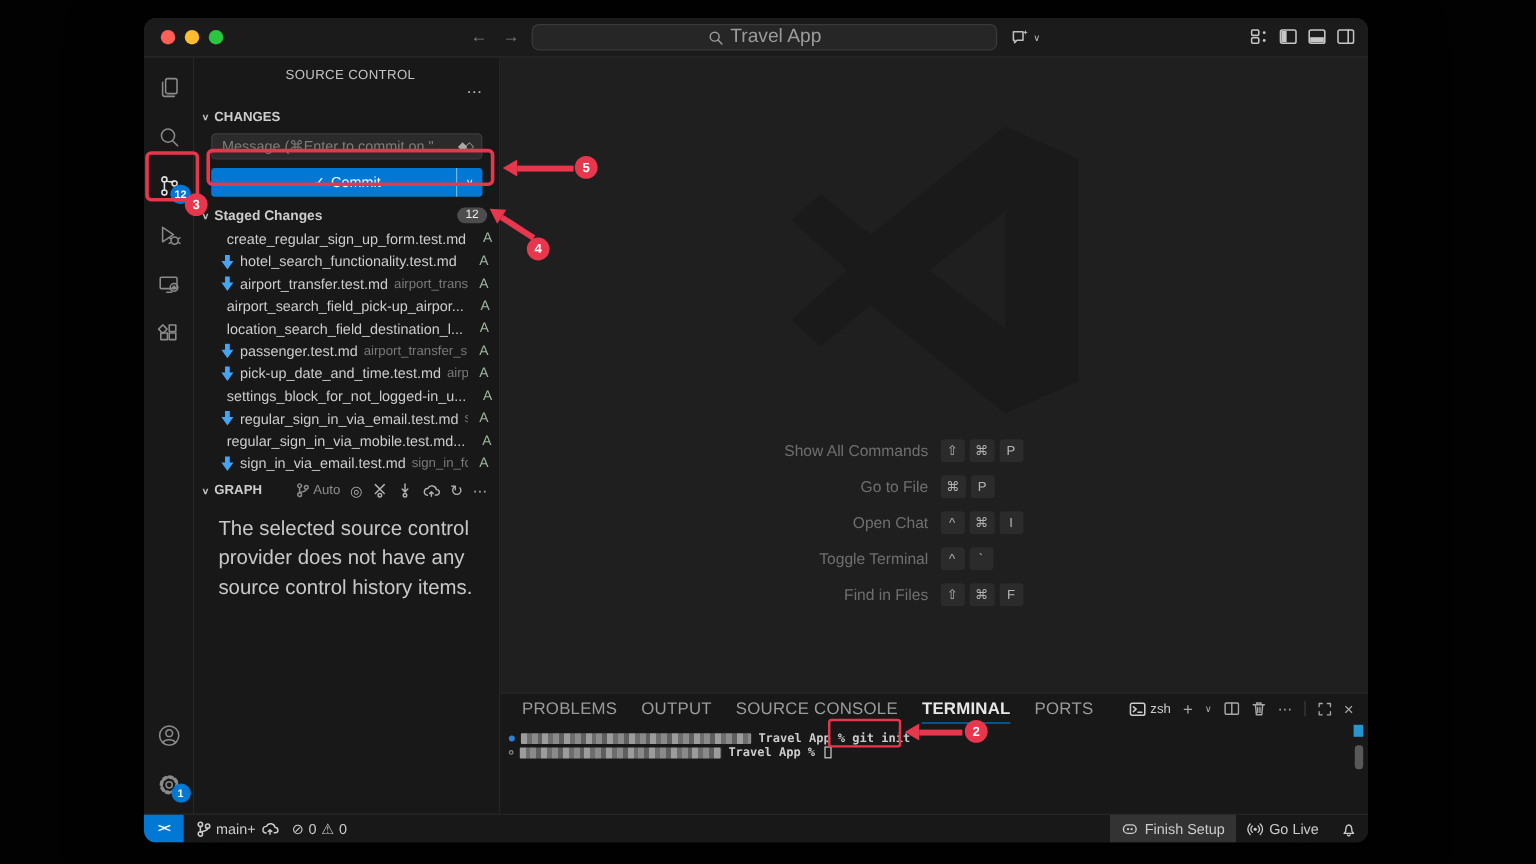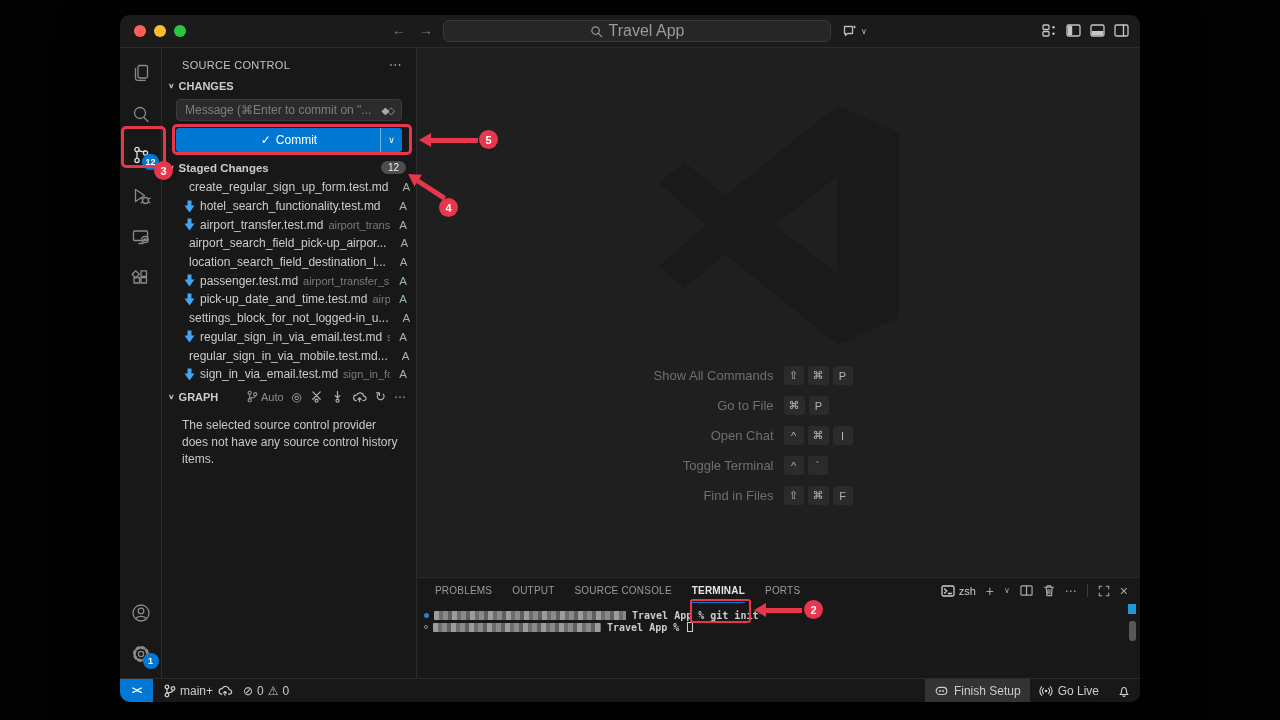--- a/index.html
+++ b/index.html
@@ -27,21 +27,21 @@
                  display:flex; flex-direction:column; align-items:center; padding-top:4px; }
   .ab-icon { width:42px; height:41px; display:flex; align-items:center; justify-content:center; position:relative; color:#8a8a8a; }
   .ab-icon.active { color:#dedede; }
   .ab-bottom { margin-top:auto; }
   .num-badge { position:absolute; right:3px; bottom:5px; min-width:16px; height:16px; padding:0 3px; border-radius:9px;
                background:#0078d4; color:#fff; font-size:9px; font-weight:bold;
                display:flex; align-items:center; justify-content:center; }
 
   
   .sidebar { width:255px; flex:none; background:#181818; border-right:1px solid #2b2b2b; color:#cccccc; overflow:hidden; }
-  .sc-header { display:flex; align-items:center; padding:9px 14px 4px 20px; font-size:11px; color:#c3c3c3; letter-spacing:.3px; }
+  .sc-header { display:flex; align-items:center; padding:9px 14px 4px 20px; font-size:11px; color:#c3c3c3; letter-spacing:.3px;flex-direction:column; }
   .sc-header .more { margin-left:auto; color:#bdbdbd; font-size:13px; }
   .sec-row { display:flex; align-items:center; gap:4px; height:20px; padding-left:6px;
              font-size:11px; font-weight:bold; color:#cccccc; }
   .chev { font-size:9px; color:#bdbdbd; transform:scaleY(.8); }
   .msg-input { margin:3px 14px 0; height:22px; background:#2b2b2b; border:1px solid #3c3c3c; border-radius:4px;
                display:flex; align-items:center; padding:0 8px; color:#7e7e7e; font-size:12px; }
   .msg-input .sparkle { margin-left:auto; color:#a9a9a9; font-size:10px; letter-spacing:-2px; }
   .commit-btn { margin:7px 14px 5px; height:24px; background:#0078d4; border-radius:3px; position:relative;
                 display:flex; align-items:center; justify-content:center; gap:5px; color:#fff; font-size:12px; }
   .commit-btn .split { position:absolute; right:0; top:0; width:22px; height:100%;
@@ -50,36 +50,36 @@
   .count-pill { margin-left:auto; background:#4d4d4d; color:#efefef; font-weight:normal; font-size:10px;
                 border-radius:8px; padding:1px 7px; }
   .file-row { display:flex; align-items:center; gap:5px; height:18.7px; padding:0 9px 0 22px; font-size:12px; }
   .fname { color:#cccccc; white-space:nowrap; flex-shrink:0; }
   .fdetail { color:#7a7a7a; font-size:11px; white-space:nowrap; overflow:hidden; flex:1; }
   .fstatus { margin-left:auto; color:#9fb89f; font-size:11.5px; flex-shrink:0; padding-left:4px; }
   .graph-row { display:flex; align-items:center; gap:4px; height:22px; padding:0 10px 0 6px;
                font-size:11px; font-weight:bold; margin-top:2px; }
   .graph-tools { margin-left:auto; display:flex; align-items:center; gap:8px; color:#b0b0b0; font-weight:normal;text-align:center; }
   .graph-tools .auto { display:flex; align-items:center; gap:3px; color:#8d8d8d; font-size:11px; }
-  .graph-empty { padding:9px 18px 0 20px; font-size:12px; color:#c8c8c8; line-height:1.45; }
+  .graph-empty { padding:9px 18px 0 20px; font-size:17px; color:#c8c8c8; line-height:1.45; }
 
   
   .main { flex:1; min-width:0; display:flex; flex-direction:column; background:#1f1f1f; }
   .editor { flex:1; position:relative; overflow:hidden; }
   .watermark { position:absolute; left:237px; top:55px; }
   .shortcuts { position:absolute; left:0; right:0; top:318px; }
   .short-row { display:flex; align-items:center; justify-content:center; gap:10px; height:19px; margin-bottom:11px; }
   .short-label { width:232px; text-align:right; color:#6f6f6f; font-size:13px; }
   .short-keys { width:232px; text-align:left; display:flex; gap:4px; }
   .keycap { min-width:20px; height:19px; padding:0 5px; background:#2b2b2c; color:#b4b4b4; border-radius:3px;
             font-size:11px; display:inline-flex; align-items:center; justify-content:center; }
 
   
   .panel { height:101px; flex:none; border-top:1px solid #2b2b2b; background:#181818; position:relative; }
-  .panel-tabs { display:flex; gap:20px; padding-left:18px; height:25px; font-size:10px; color:#9b9b9b; letter-spacing:.2px; }
+  .panel-tabs { display:flex; gap:20px; padding-left:18px; height:25px; font-size:14px; color:#9b9b9b; letter-spacing:.2px; }
   .panel-tab { display:flex; align-items:center; border-bottom:1px solid transparent; }
   .panel-tab.active { color:#e7e7e7; border-bottom-color:#0078d4;font-weight:bold; }
   .panel-toolbar { position:absolute; right:12px; top:0; height:25px; display:flex; align-items:center; gap:10px; color:#a8a8a8; }
   .ptool-zsh { display:flex; align-items:center; gap:4px; font-size:11px; color:#cccccc;padding-left:32px; }
   .ptool-divider { width:1px; height:13px; background:#3c3c3c; }
   .term { font-family:"DejaVu Sans Mono",monospace; font-size:10px; color:#cccccc; padding:6px 0 0 7px;font-weight:bold; }
   .term-line { display:flex; align-items:center; height:12.3px; white-space:pre; }
   .bullet-filled { width:5px; height:5px; border-radius:50%; background:#2d7fd4; margin-right:5px; flex:none; }
   .bullet-hollow { width:4px; height:4px; border-radius:50%; border:1px solid #8a8a8a; margin-right:5px; flex:none; }
   .bullet-space { width:10px; flex:none; }

